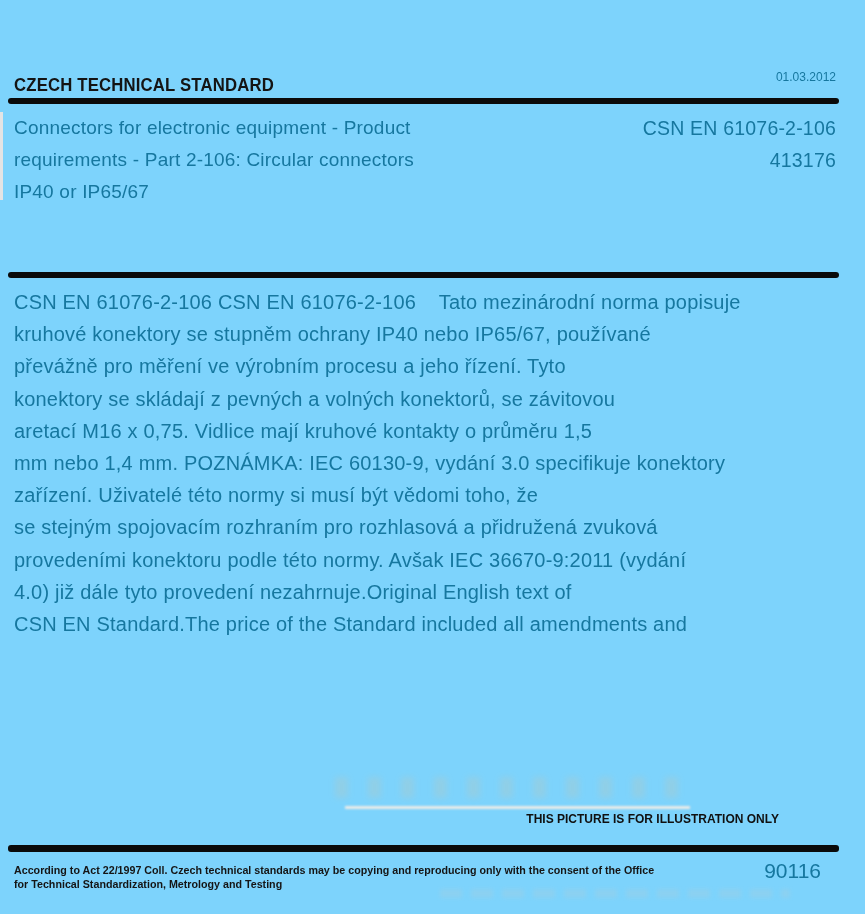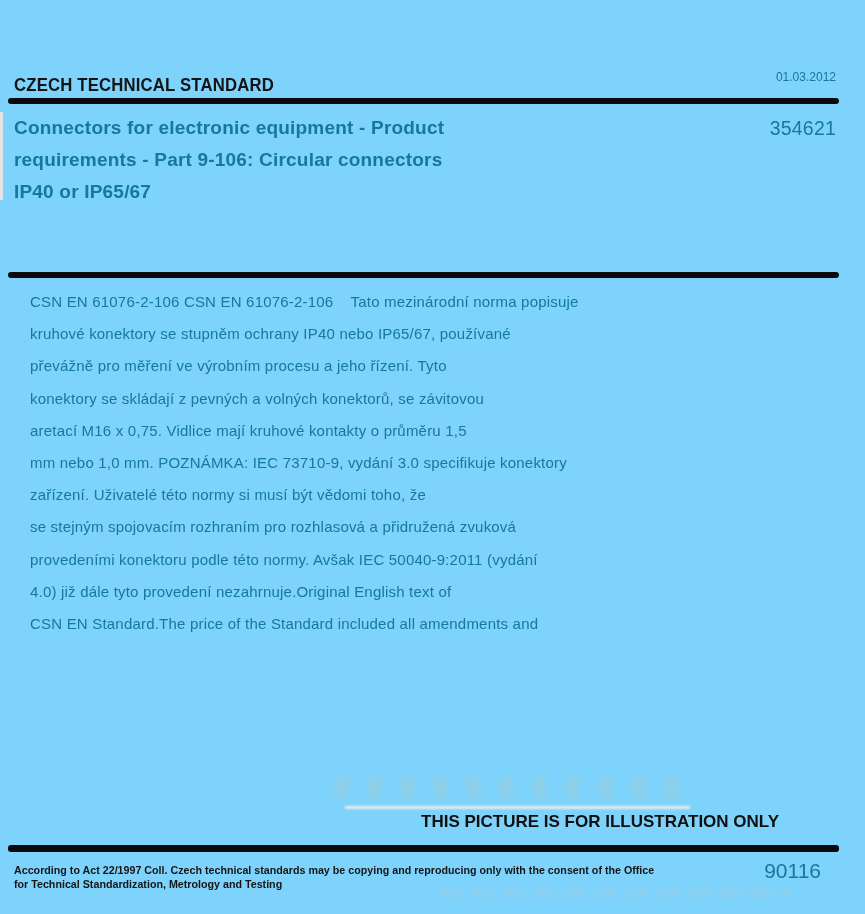--- a/index.html
+++ b/index.html
@@ -51,36 +51,36 @@
   }
   .title-lines {
     position: absolute;
     left: 14px; top: 112px;
     width: 560px;
     font-size: 19px;
     line-height: 32px;
     color: #16779f;
     letter-spacing: 0.2px;
   }
-  .title-line { white-space: pre; font-weight: bold; }
+  .title-line { white-space: pre; }
   .doc-numbers {
     position: absolute;
     right: 29px; top: 112px;
     text-align: right;
     font-size: 19.5px;
     line-height: 32px;
     color: #16779f;
     letter-spacing: 0.2px;
   }
   
   .abstract {
     position: absolute;
-    left: 30px; top: 286px;
+    left: 14px; top: 286px;
     width: 820px;
-    font-size: 15px;
+    font-size: 20px;
     line-height: 32.2px;
     color: #16779f;
     letter-spacing: 0.2px;
   }
   .abstract-line { white-space: pre; }
   
   .ghost-specks {
     position: absolute;
     left: 335px; top: 777px;
     width: 360px; height: 21px;
@@ -92,21 +92,21 @@
   .ghost-underline {
     position: absolute;
     left: 345px; top: 806px;
     width: 345px; height: 3px;
     background: #ecebe7;
     filter: blur(1px);
   }
   .illustration-caption {
     position: absolute;
     right: 86px; top: 812px;
-    font-size: 17px;
+    font-size: 12px;
     font-weight: bold;
     color: #101010;
     white-space: nowrap;
   }
   
   .footer-copyright {
     position: absolute;
     left: 14px; top: 864px;
     font-size: 11.5px;
     font-weight: bold;
@@ -138,38 +138,39 @@
 
 <div class="page">
 
   <div class="header-title">CZECH TECHNICAL STANDARD</div>
   <div class="header-date">01.03.2012</div>
   <div class="rule rule-1"></div>
 
   <div class="title-edge"></div>
   <div class="title-lines">
     <div class="title-line">Connectors for electronic equipment - Product</div>
-    <div class="title-line">requirements - Part 9-106: Circular connectors</div>
+    <div class="title-line">requirements - Part 2-106: Circular connectors</div>
     <div class="title-line">IP40 or IP65/67</div>
   </div>
   <div class="doc-numbers">
-    <div>354621</div>
+    <div>CSN EN 61076-2-106</div>
+    <div>413176</div>
   </div>
   <div class="rule rule-2"></div>
 
   <div class="abstract">
     <div class="abstract-line">CSN EN 61076-2-106 CSN EN 61076-2-106    Tato mezinárodní norma popisuje</div>
     <div class="abstract-line">kruhové konektory se stupněm ochrany IP40 nebo IP65/67, používané</div>
     <div class="abstract-line">převážně pro měření ve výrobním procesu a jeho řízení. Tyto</div>
     <div class="abstract-line">konektory se skládají z pevných a volných konektorů, se závitovou</div>
     <div class="abstract-line">aretací M16 x 0,75. Vidlice mají kruhové kontakty o průměru 1,5</div>
-    <div class="abstract-line">mm nebo 1,0 mm. POZNÁMKA: IEC 73710-9, vydání 3.0 specifikuje konektory</div>
+    <div class="abstract-line">mm nebo 1,4 mm. POZNÁMKA: IEC 60130-9, vydání 3.0 specifikuje konektory</div>
     <div class="abstract-line">zařízení. Uživatelé této normy si musí být vědomi toho, že</div>
     <div class="abstract-line">se stejným spojovacím rozhraním pro rozhlasová a přidružená zvuková</div>
-    <div class="abstract-line">provedeními konektoru podle této normy. Avšak IEC 50040-9:2011 (vydání</div>
+    <div class="abstract-line">provedeními konektoru podle této normy. Avšak IEC 36670-9:2011 (vydání</div>
     <div class="abstract-line">4.0) již dále tyto provedení nezahrnuje.Original English text of</div>
     <div class="abstract-line">CSN EN Standard.The price of the Standard included all amendments and</div>
   </div>
 
   <div class="ghost-specks"></div>
   <div class="ghost-underline"></div>
   <div class="illustration-caption">THIS PICTURE IS FOR ILLUSTRATION ONLY</div>
 
   <div class="rule rule-3"></div>
 

